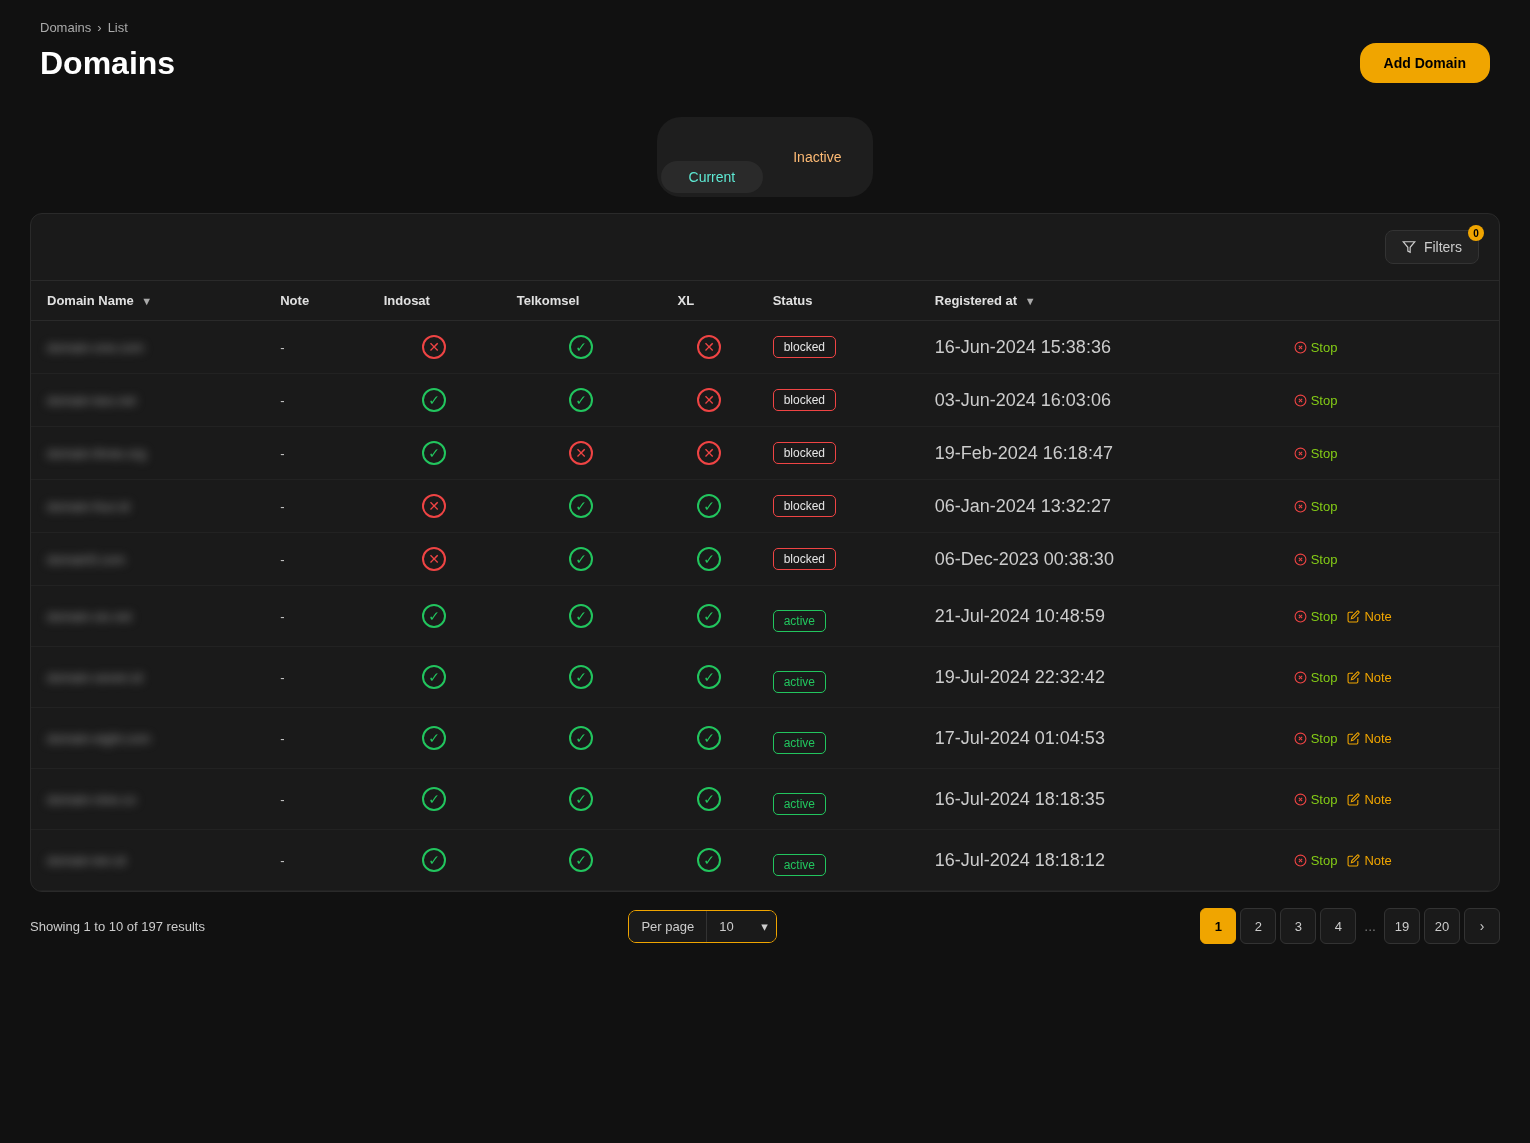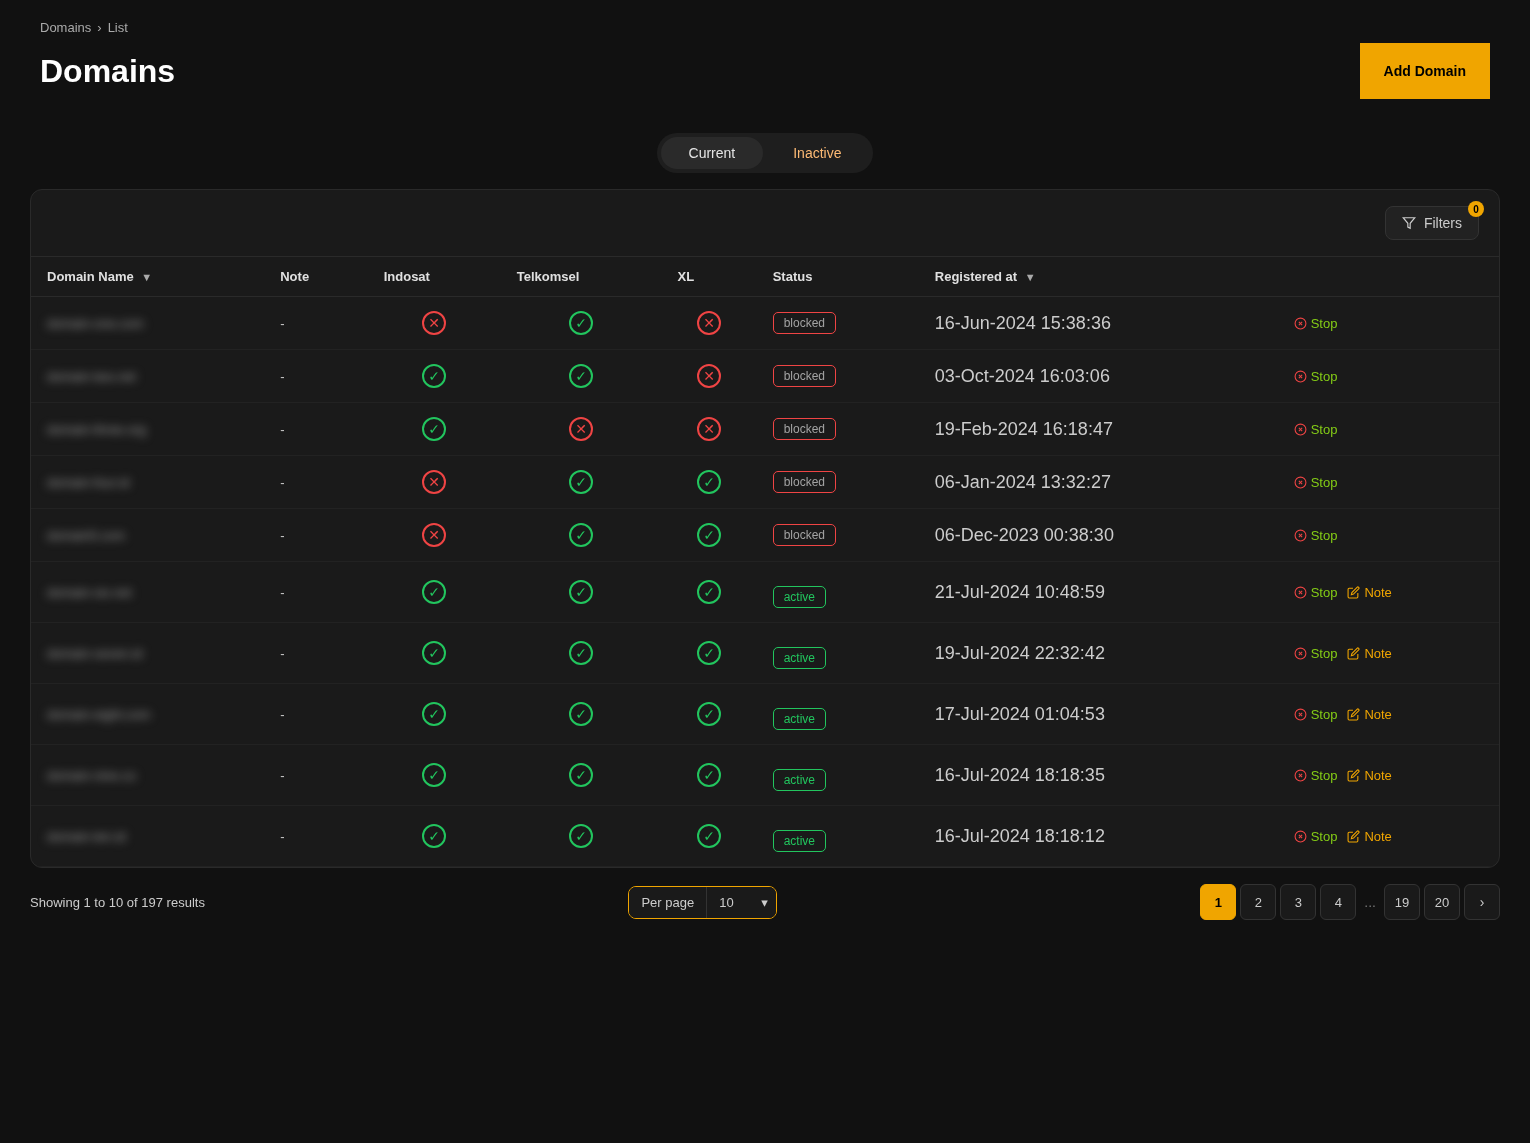--- a/index.html
+++ b/index.html
@@ -35,22 +35,22 @@
       font-size: 32px;
       font-weight: 700;
       color: #ffffff;
     }
     .add-domain-btn {
       background: #f0a500;
       color: #000;
       font-weight: 600;
       font-size: 14px;
       border: none;
-      border-radius: 0;
-      padding: 20px 24px;
+      border-radius: 16px;
+      padding: 12px 24px;
       cursor: pointer;
     }
 
     .tabs-container {
       display: flex;
       justify-content: center;
       margin: 24px 0 16px 0;
     }
     .tabs-wrapper {
       background: #1e1e1e;
@@ -64,21 +64,22 @@
       border-radius: 20px;
       font-size: 14px;
       font-weight: 500;
       cursor: pointer;
       border: none;
       background: transparent;
       color: #fdba74;
     }
     .tab.active {
       background: #2a2a2a;
-      color: #e5e5e5;
+      color: #5eead4;
+      margin-top: 40px;
     }
 
     .table-container {
       margin: 0 30px;
       background: #1a1a1a;
       border-radius: 12px;
       border: 1px solid #2a2a2a;
       overflow: hidden;
     }
 
@@ -210,21 +211,21 @@
 
     .status-badge {
       display: inline-block;
       padding: 3px 10px;
       border-radius: 5px;
       font-size: 12px;
       font-weight: 500;
     }
     .status-blocked {
       border: 1px solid #ef4444;
-      color: #a3a3a3;
+      color: #e5e5e5;
       background: transparent;
     }
     .status-active {
       border: 1px solid #22c55e;
       color: #22c55e;
       background: transparent;
       margin-top: 10px;
     }
 
     .registered-at {
@@ -426,21 +427,21 @@
     </tr>
         <tr>
       <td>
         <span class="blurred domain-name-cell">domain-two.net</span>
       </td>
       <td>-</td>
       <td style="text-align:center"><span class="check-circle check-green">✓</span></td>
       <td style="text-align:center"><span class="check-circle check-green">✓</span></td>
       <td style="text-align:center"><span class="check-circle check-red">✕</span></td>
       <td><span class="status-badge status-blocked">blocked</span></td>
-      <td class="registered-at">03-Oct-2024 16:03:06</td>
+      <td class="registered-at">03-Jun-2024 16:03:06</td>
       <td>
             <div class="actions-cell">
           <button class="btn-stop">
             <svg width="13" height="13" viewBox="0 0 24 24" fill="none" stroke="#ef4444" stroke-width="2">
                   <circle cx="12" cy="12" r="10"></circle>
                   <line x1="15" y1="9" x2="9" y2="15"></line>
                   <line x1="9" y1="9" x2="15" y2="15"></line>
                 </svg>
             Stop
           </button>

